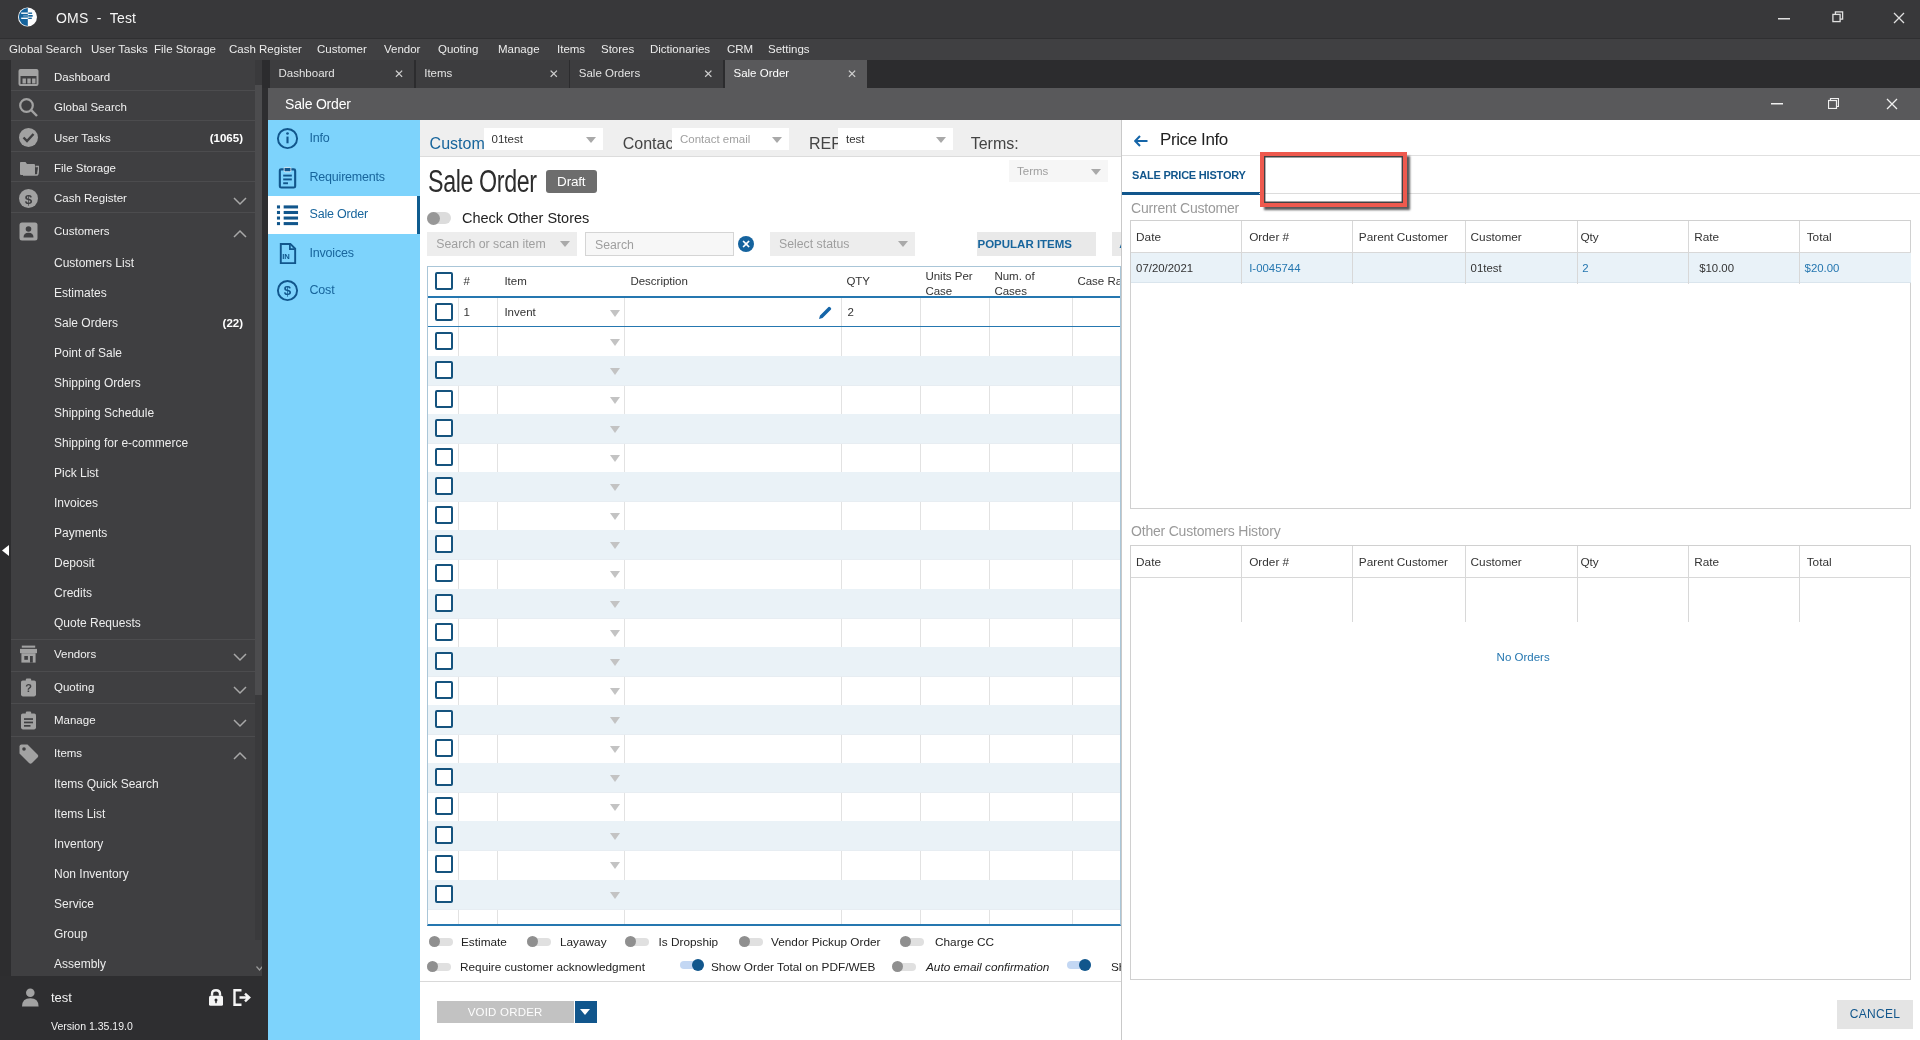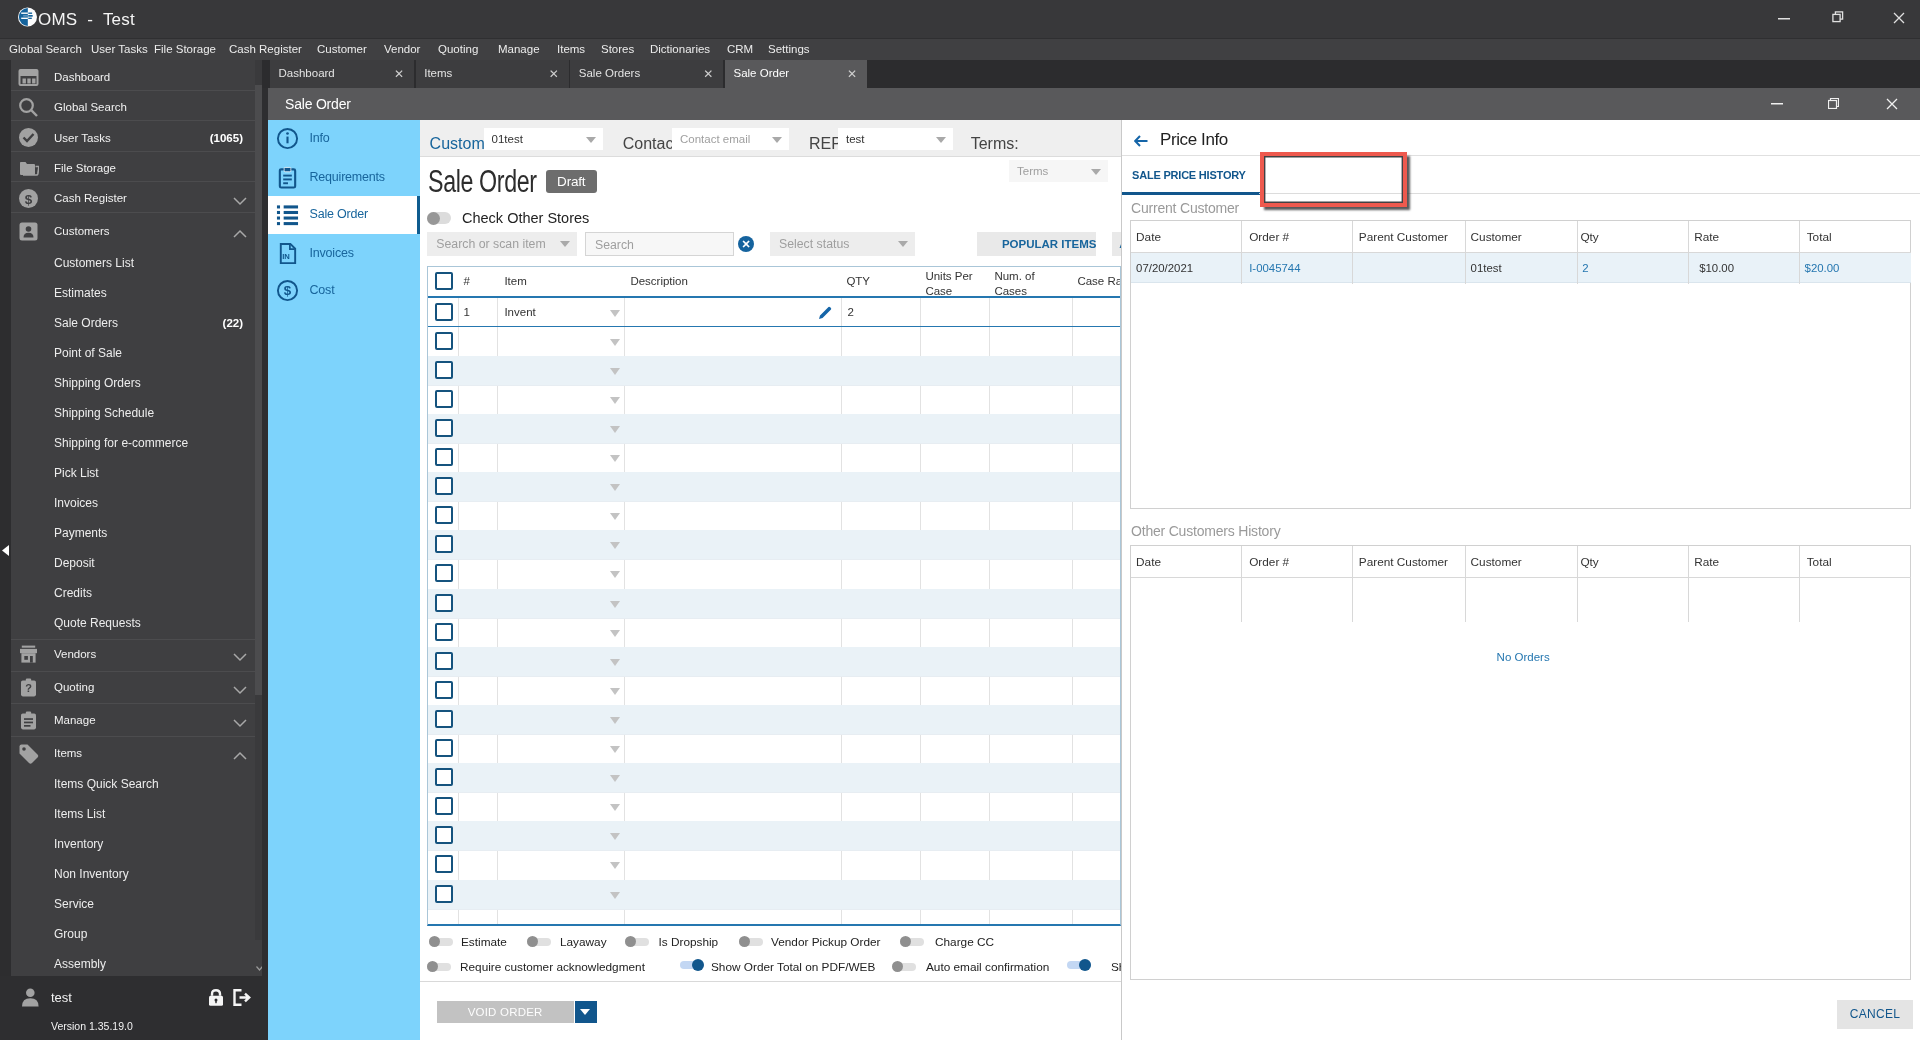--- a/index.html
+++ b/index.html
@@ -5,21 +5,21 @@
 * { margin:0; padding:0; box-sizing:border-box; }
 html,body { width:1920px; height:1040px; overflow:hidden; background:#fff;
   font-family:"Liberation Sans", sans-serif; }
 .abs { position:absolute; }
 #app { position:relative; width:1920px; height:1040px; }
 
 
 #titlebar { position:absolute; left:0; top:0; width:1920px; height:38px; background:#38383a; }
 #menubar { position:absolute; left:0; top:38px; width:1920px; height:22px; background:#404042; border-top:1px solid #2f2f31;}
 .menuitem { position:absolute; top:0; height:22px; line-height:21px; color:#ececec; font-size:11.5px; letter-spacing:0;}
-#ttext { position:absolute; left:38px; top:10px; color:#f5f5f5; font-size:17px; letter-spacing:0.2px;}
+#ttext { position:absolute; left:56px; top:10px; color:#f5f5f5; font-size:14px; letter-spacing:0.2px;}
 
 
 #sidebar { position:absolute; left:0; top:60px; width:262px; height:980px; background:#3f3f41; }
 #sbgutter { position:absolute; left:0; top:0; width:11px; height:980px; background:#2d2d2f; }
 .sbitem { position:absolute; left:54px; color:#f1f1f1; font-size:11.5px; letter-spacing:0; white-space:nowrap; line-height:18px;}
 .sbsub { font-size:12px; color:#ededed; }
 .sbsep { position:absolute; left:11px; width:244px; height:1px; background:#4c4c4e; }
 .sbbadge { position:absolute; color:#fff; font-weight:bold; font-size:11.5px; line-height:16px;}
 .sbchev { position:absolute; left:233px; width:14px; height:14px; }
 .sbicon { position:absolute; left:18px; width:21px; height:21px; }
@@ -68,21 +68,21 @@
 .tog.on .knob { left:auto; right:-0.5px; background:#11568c; }
 .tog.sm.on .knob { width:12px; height:12px; top:-1.8px; }
 .toglabel { position:absolute; font-size:11.8px; color:#222; letter-spacing:0; white-space:nowrap;}
 
 
 .gd { position:absolute; height:24px; background:#ededed; font-size:12.3px; color:#9f9f9f; }
 .gd .dtext { position:absolute; left:9px; top:5px; white-space:nowrap;}
 #searchinput { position:absolute; left:157.7px; top:0px; width:149.5px; height:24px; background:#f7f7f7; border:1px solid #d5d5d5; }
 #searchinput .dtext { position:absolute; left:9px; top:5px; color:#9f9f9f; font-size:12.3px;}
 #clearbtn { position:absolute; left:310.8px; top:4px; width:16px; height:16px; border-radius:50%; background:#15639e; color:#fff; font-size:11px; text-align:center; line-height:16px; font-weight:bold;}
-#popbtn { position:absolute; left:550.2px; top:0px; width:119px; height:24px; background:#e9e9e9; color:#18659c; font-weight:bold; font-size:11.5px; text-align:right; line-height:24px; letter-spacing:0;}
+#popbtn { position:absolute; left:550.2px; top:0px; width:119px; height:24px; background:#e9e9e9; color:#18659c; font-weight:bold; font-size:11.5px; text-align:left; line-height:24px; letter-spacing:0;}
 #partialbtn { position:absolute; left:684.7px; top:0px; width:9.3px; height:24px; background:#e9e9e9; color:#18659c; font-weight:bold; font-size:13px; line-height:24px; overflow:hidden;}
 
 
 #tbl { position:absolute; left:7.4px; top:145.5px; width:693.6px; height:660px; border:1px solid #aac6d8; border-bottom:2px solid #2577b0; background:#fff; overflow:hidden;}
 .tcol { position:absolute; top:0; width:1px; height:660px; background:#e2e2e2; }
 .thead { position:absolute; top:0; left:0; width:693.6px; height:31px; background:#fff; border-bottom:2px solid #2577b0; }
 .th { position:absolute; font-size:11.5px; color:#333; letter-spacing:0; white-space:nowrap;}
 .trow { position:absolute; left:0; width:693.6px; height:29.1px; }
 .trow.blue { background:#eaf2f7; }
 .cb { position:absolute; left:6.6px; top:5px; width:18px; height:18px; border:2.4px solid #15537e; border-radius:2px; background:#fff;}
@@ -562,21 +562,21 @@
         <span class="knob"></span>
       </div>
   <div class="toglabel" style="left:40px; top:840px;">Require customer acknowledgment</div>
   <div class="tog sm on" style="left:259.7px; top:840.8px;">
         <span class="knob"></span>
       </div>
   <div class="toglabel" style="left:291px; top:840px;">Show Order Total on PDF/WEB</div>
   <div class="tog sm" style="left:472.6px; top:842.7px;">
         <span class="knob"></span>
       </div>
-  <div class="toglabel" style="left:506px; top:840px;">Auto email confirmation</div>
+  <div class="toglabel" style="left:506px; top:840px;font-style:italic;">Auto email confirmation</div>
   <div class="tog sm on" style="left:647px; top:840.8px;">
         <span class="knob"></span>
       </div>
   <div class="toglabel" style="left:691px; top:840px;">Sh</div>
 
   <div id="botsep"></div>
   <div id="voidbtn">VOID ORDER</div>
   <div id="voidarr">
         <span class="darr2"></span>
       </div>

